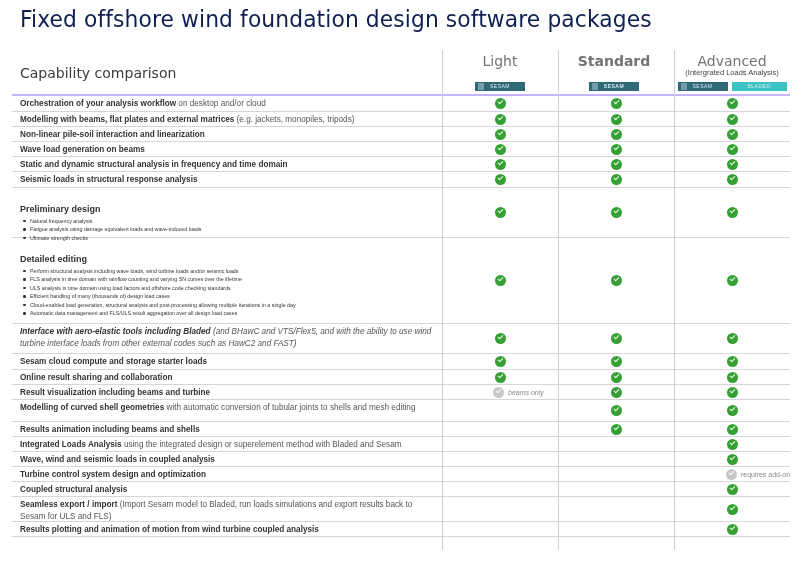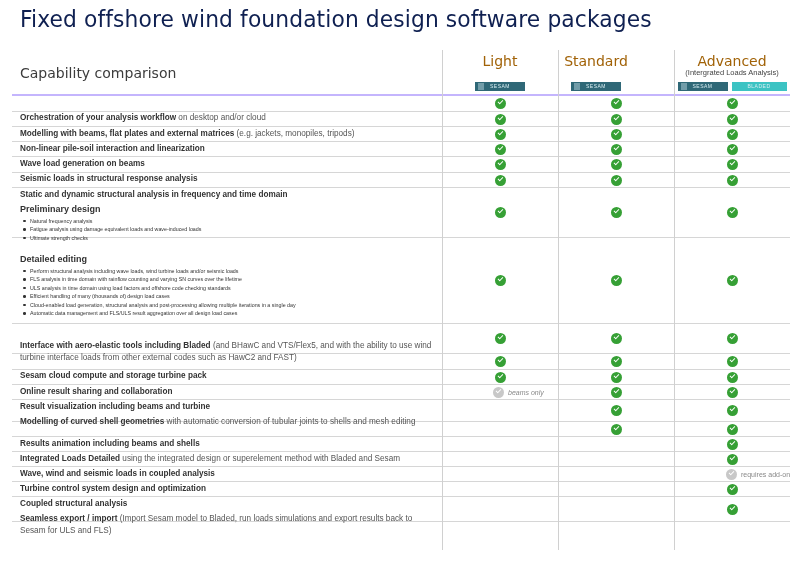--- a/index.html
+++ b/index.html
@@ -23,39 +23,39 @@
   .head {
     position: relative; height: 44px; border-bottom: 2px solid #c4b5fd;
   }
   .cap-label {
     position: absolute; left: 8px; top: 15px; font-size: 14px; color: #3c3c3c;
     font-family: "DejaVu Sans", sans-serif;
   }
   .pkg {
     position: absolute; top: 0; height: 44px; text-align: center;
   }
-  .pkg-name { font-size: 14px; color: #a16207; font-family: "DejaVu Sans", sans-serif; margin-top: 3px; }
+  .pkg-name { font-size: 14px; color: #737373; font-family: "DejaVu Sans", sans-serif; margin-top: 3px; }
   .pkg-sub { font-size: 7.5px; color: #444; margin-top: -1px; }
   .badges { position: absolute; bottom: 3px; left: 0; right: 0; display: flex; justify-content: center; gap: 4px; }
   .badge {
     height: 9px; width: 50px; font-size: 5px; color: #d8eef2; line-height: 9px;
     text-align: center; letter-spacing: 0.5px; position: relative;
   }
   .badge.sesam { background: #2f6877; }
   .badge.bladed { background: #3cc3c3; width: 55px; }
   .badge .mark { position: absolute; left: 3px; top: 1px; width: 6px; height: 7px; background: #8fb4bf; opacity: .7; }
   .row {
     position: relative; border-bottom: 1.5px solid #d6d6d6; box-sizing: border-box;
   }
   .row .label {
-    position: absolute; left: 8px; top: 16px; width: 420px; font-size: 8.2px; line-height: 11.5px; color: #2e2e2e;
+    position: absolute; left: 8px; top: 2px; width: 420px; font-size: 8.2px; line-height: 11.5px; color: #2e2e2e;
   }
   .row .label b { font-weight: bold; color: #333; }
   .row .label .rest { color: #555; font-weight: normal; }
-  .row .sect { font-size: 9px; font-weight: bold; color: #333; margin-top: 0; }
+  .row .sect { font-size: 9px; font-weight: bold; color: #333; margin-top: 14px; }
   .row ul { margin: 1px 0 0 0; padding-left: 10px; list-style: none; }
   .row li { font-size: 5.3px; line-height: 8.6px; color: #333; position: relative; }
   .row li::before { content: ""; position: absolute; left: -7px; top: 3px; width: 2.5px; height: 2.5px; background: #333; border-radius: 50%; }
   .cell {
     position: absolute; top: 0; bottom: 0; display: flex; align-items: center; justify-content: center;
   }
   .check {
     width: 11px; height: 11px; border-radius: 50%; background: #36a035; position: relative; flex: none;
   }
   .check::after {
@@ -73,21 +73,21 @@
 
 <div class="table" id="tbl">
   <div class="head">
     <div class="cap-label">Capability comparison</div>
     <div class="pkg" style="left:430px;width:116px;">
       <div class="pkg-name">Light</div>
       <div class="badges">
           <div class="badge sesam"><span class="mark"></span><span>SESAM</span></div>
         </div>
     </div>
-    <div class="pkg" style="left:526px;width:116px;">
+    <div class="pkg" style="left:544px;width:116px;font-weight:bold;">
       <div class="pkg-name">Standard</div>
       <div class="badges">
           <div class="badge sesam"><span class="mark"></span><span>SESAM</span></div>
         </div>
     </div>
     <div class="pkg" style="left:662px;width:116px;">
       <div class="pkg-name">Advanced</div>
       <div class="pkg-sub">(Intergrated Loads Analysis)</div>
       <div class="badges">
         <div class="badge sesam"><span class="mark"></span><span>SESAM</span></div>
@@ -137,34 +137,34 @@
         <div class="cell" style="left: 430px; width: 116px;">
           <span class="check"></span>
         </div>
         <div class="cell" style="left: 546px; width: 116px;">
           <span class="check"></span>
         </div>
         <div class="cell" style="left: 662px; width: 116px;">
           <span class="check"></span>
         </div>
       </div>
+      <div class="row" style="height: 15px;">
+        <div class="label"><b>Static and dynamic structural analysis in frequency and time domain</b><span class="rest"></span></div>
+        <div class="cell" style="left: 430px; width: 116px;">
+          <span class="check"></span>
+        </div>
+        <div class="cell" style="left: 546px; width: 116px;">
+          <span class="check"></span>
+        </div>
+        <div class="cell" style="left: 662px; width: 116px;">
+          <span class="check"></span>
+        </div>
+      </div>
       <div class="row" style="height: 16px;">
         <div class="label"><b>Seismic loads in structural response analysis</b><span class="rest"></span></div>
-        <div class="cell" style="left: 430px; width: 116px;">
-          <span class="check"></span>
-        </div>
-        <div class="cell" style="left: 546px; width: 116px;">
-          <span class="check"></span>
-        </div>
-        <div class="cell" style="left: 662px; width: 116px;">
-          <span class="check"></span>
-        </div>
-      </div>
-      <div class="row" style="height: 15px;">
-        <div class="label"><b>Static and dynamic structural analysis in frequency and time domain</b><span class="rest"></span></div>
         <div class="cell" style="left: 430px; width: 116px;">
           <span class="check"></span>
         </div>
         <div class="cell" style="left: 546px; width: 116px;">
           <span class="check"></span>
         </div>
         <div class="cell" style="left: 662px; width: 116px;">
           <span class="check"></span>
         </div>
       </div>
@@ -202,34 +202,34 @@
         <div class="cell" style="left: 430px; width: 116px;">
           <span class="check"></span>
         </div>
         <div class="cell" style="left: 546px; width: 116px;">
           <span class="check"></span>
         </div>
         <div class="cell" style="left: 662px; width: 116px;">
           <span class="check"></span>
         </div>
       </div>
-      <div class="row" style="height: 30px;">
+      <div class="row" style="height: 30px; font-style: italic;">
         <div class="label"><b>Interface with aero-elastic tools including Bladed</b><span class="rest"> (and BHawC and VTS/Flex5, and with the ability to use wind turbine interface loads from other external codes such as HawC2 and FAST)</span></div>
         <div class="cell" style="left: 430px; width: 116px;">
           <span class="check"></span>
         </div>
         <div class="cell" style="left: 546px; width: 116px;">
           <span class="check"></span>
         </div>
         <div class="cell" style="left: 662px; width: 116px;">
           <span class="check"></span>
         </div>
       </div>
       <div class="row" style="height: 16px;">
-        <div class="label"><b>Sesam cloud compute and storage turbine pack</b><span class="rest"></span></div>
+        <div class="label"><b>Sesam cloud compute and storage starter loads</b><span class="rest"></span></div>
         <div class="cell" style="left: 430px; width: 116px;">
           <span class="check"></span>
         </div>
         <div class="cell" style="left: 546px; width: 116px;">
           <span class="check"></span>
         </div>
         <div class="cell" style="left: 662px; width: 116px;">
           <span class="check"></span>
         </div>
       </div>
@@ -272,21 +272,21 @@
         <div class="label"><b>Results animation including beams and shells</b><span class="rest"></span></div>
         <div class="cell" style="left: 430px; width: 116px;"></div>
         <div class="cell" style="left: 546px; width: 116px;">
           <span class="check"></span>
         </div>
         <div class="cell" style="left: 662px; width: 116px;">
           <span class="check"></span>
         </div>
       </div>
       <div class="row" style="height: 15px;">
-        <div class="label"><b>Integrated Loads Detailed</b><span class="rest"> using the integrated design or superelement method with Bladed and Sesam</span></div>
+        <div class="label"><b>Integrated Loads Analysis</b><span class="rest"> using the integrated design or superelement method with Bladed and Sesam</span></div>
         <div class="cell" style="left: 430px; width: 116px;"></div>
         <div class="cell" style="left: 546px; width: 116px;"></div>
         <div class="cell" style="left: 662px; width: 116px;">
           <span class="check"></span>
         </div>
       </div>
       <div class="row" style="height: 15px;">
         <div class="label"><b>Wave, wind and seismic loads in coupled analysis</b><span class="rest"></span></div>
         <div class="cell" style="left: 430px; width: 116px;"></div>
         <div class="cell" style="left: 546px; width: 116px;"></div>
@@ -306,20 +306,28 @@
       <div class="row" style="height: 15px;">
         <div class="label"><b>Coupled structural analysis</b><span class="rest"></span></div>
         <div class="cell" style="left: 430px; width: 116px;"></div>
         <div class="cell" style="left: 546px; width: 116px;"></div>
         <div class="cell" style="left: 662px; width: 116px;">
           <span class="check"></span>
         </div>
       </div>
       <div class="row" style="height: 25px;">
         <div class="label"><b>Seamless export / import</b><span class="rest"> (Import Sesam model to Bladed, run loads simulations and export results back to Sesam for ULS and FLS)</span></div>
+        <div class="cell" style="left: 430px; width: 116px;"></div>
+        <div class="cell" style="left: 546px; width: 116px;"></div>
+        <div class="cell" style="left: 662px; width: 116px;">
+          <span class="check"></span>
+        </div>
+      </div>
+      <div class="row" style="height: 15px;">
+        <div class="label"><b>Results plotting and animation of motion from wind turbine coupled analysis</b><span class="rest"></span></div>
         <div class="cell" style="left: 430px; width: 116px;"></div>
         <div class="cell" style="left: 546px; width: 116px;"></div>
         <div class="cell" style="left: 662px; width: 116px;">
           <span class="check"></span>
         </div>
       </div>
     </div>
   <div class="vline" style="left:430px;"></div>
   <div class="vline" style="left:546px;"></div>
   <div class="vline" style="left:662px;"></div>

